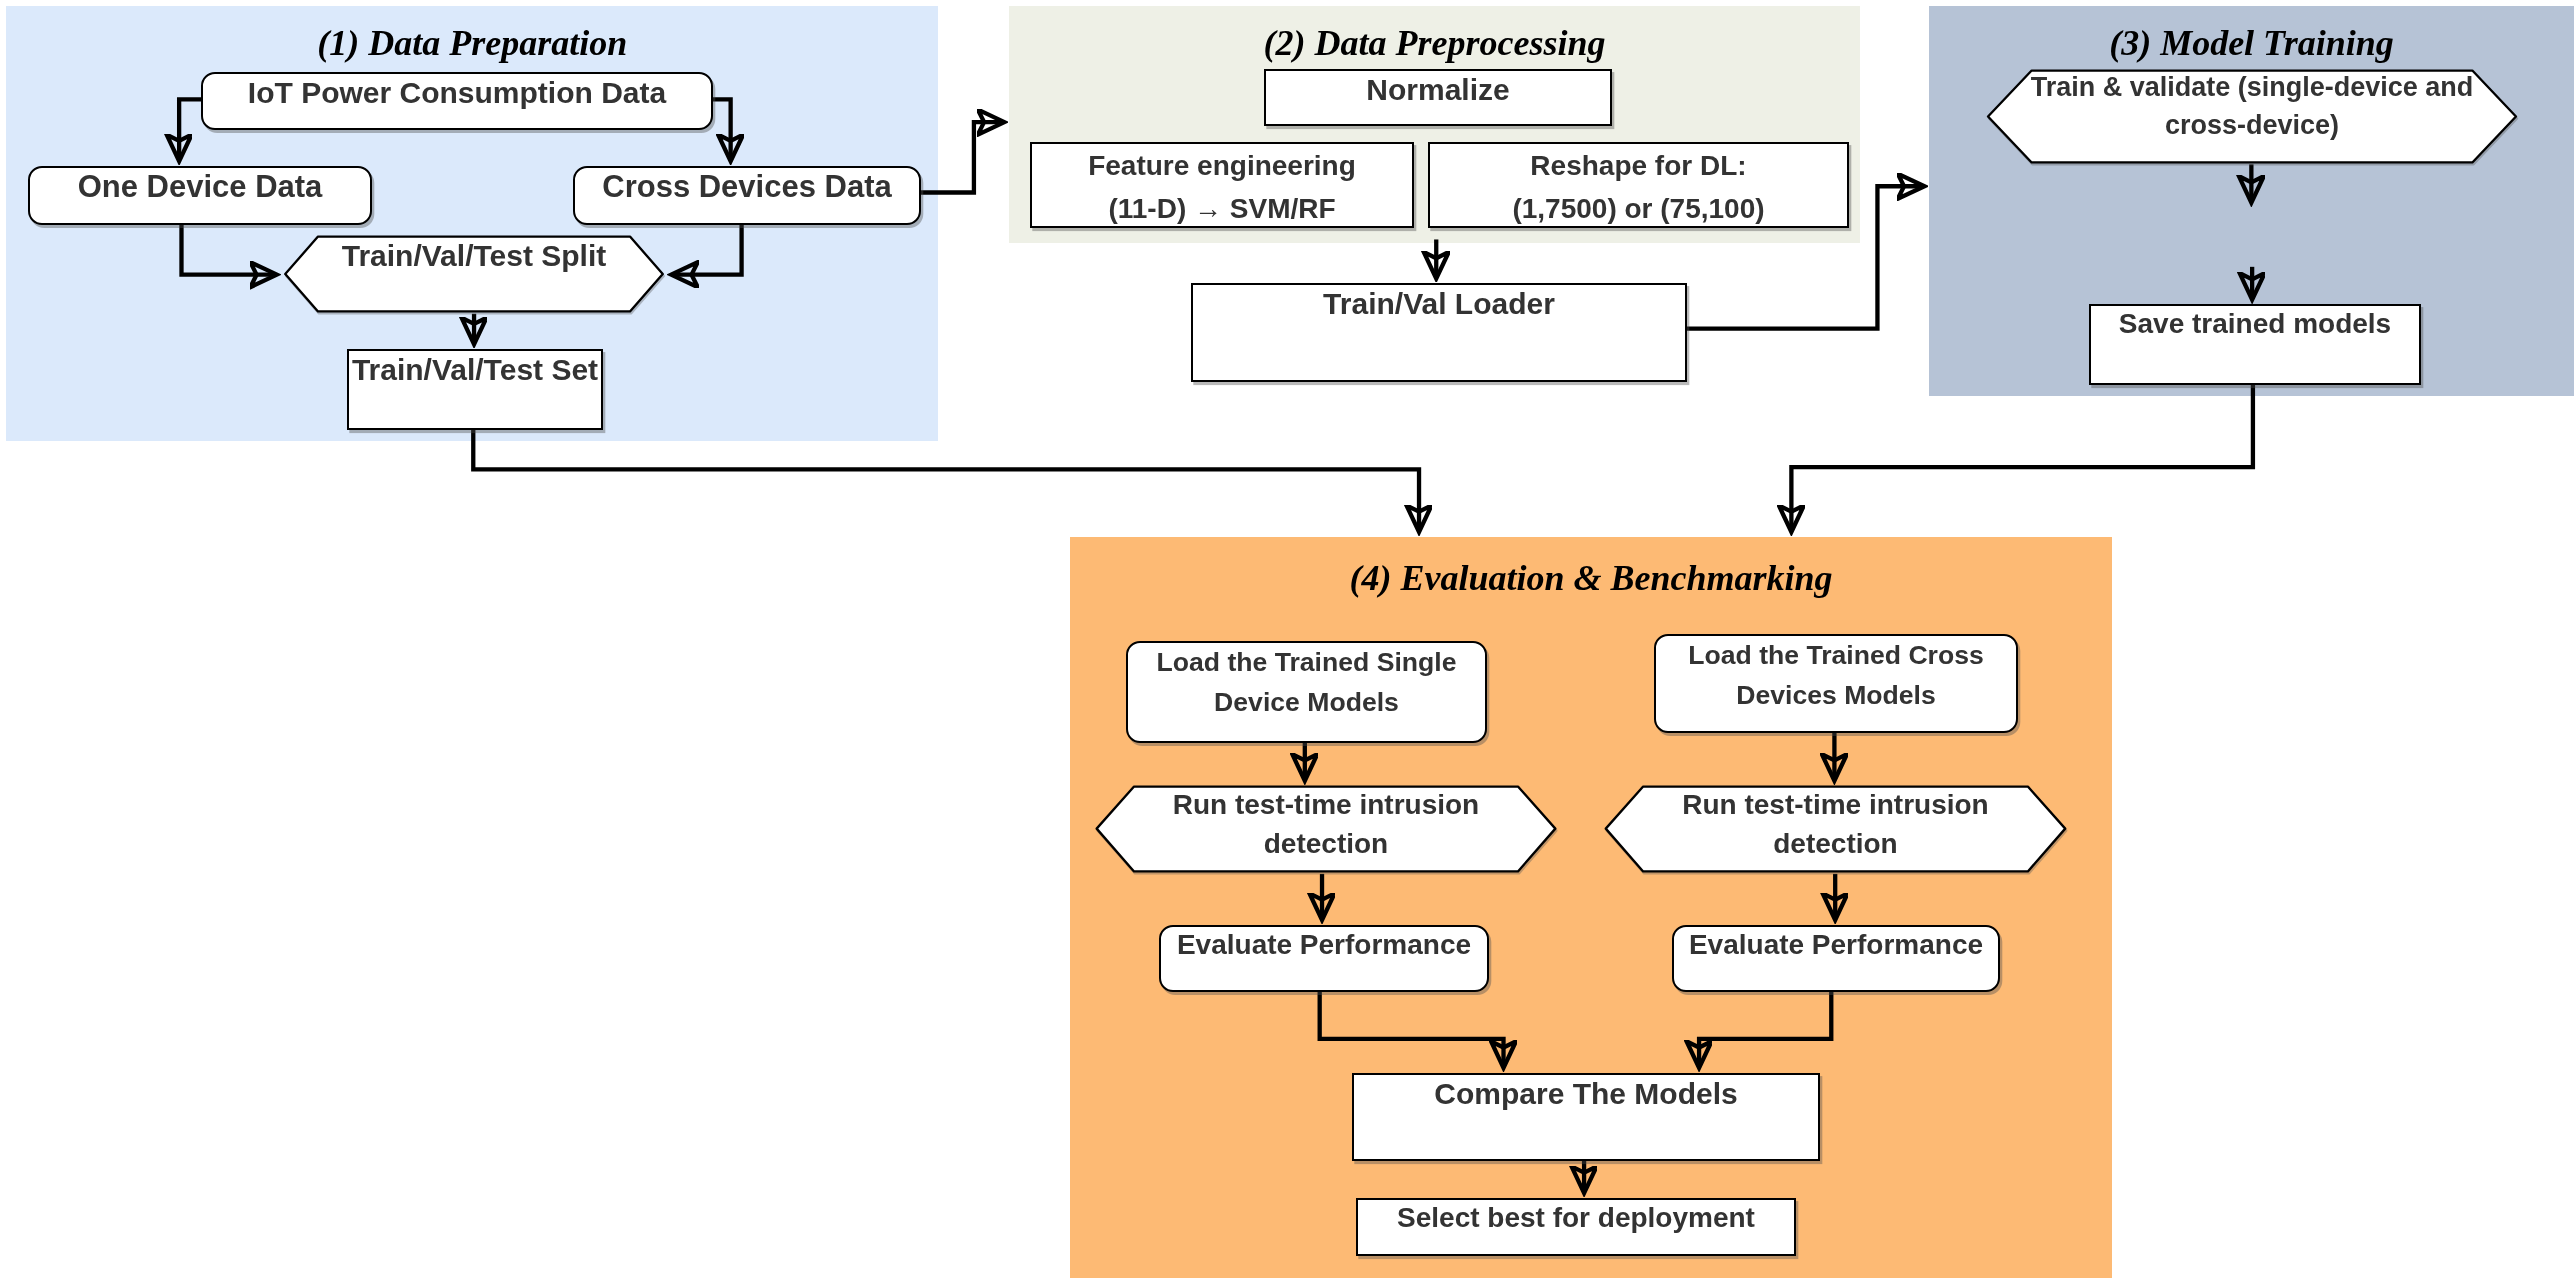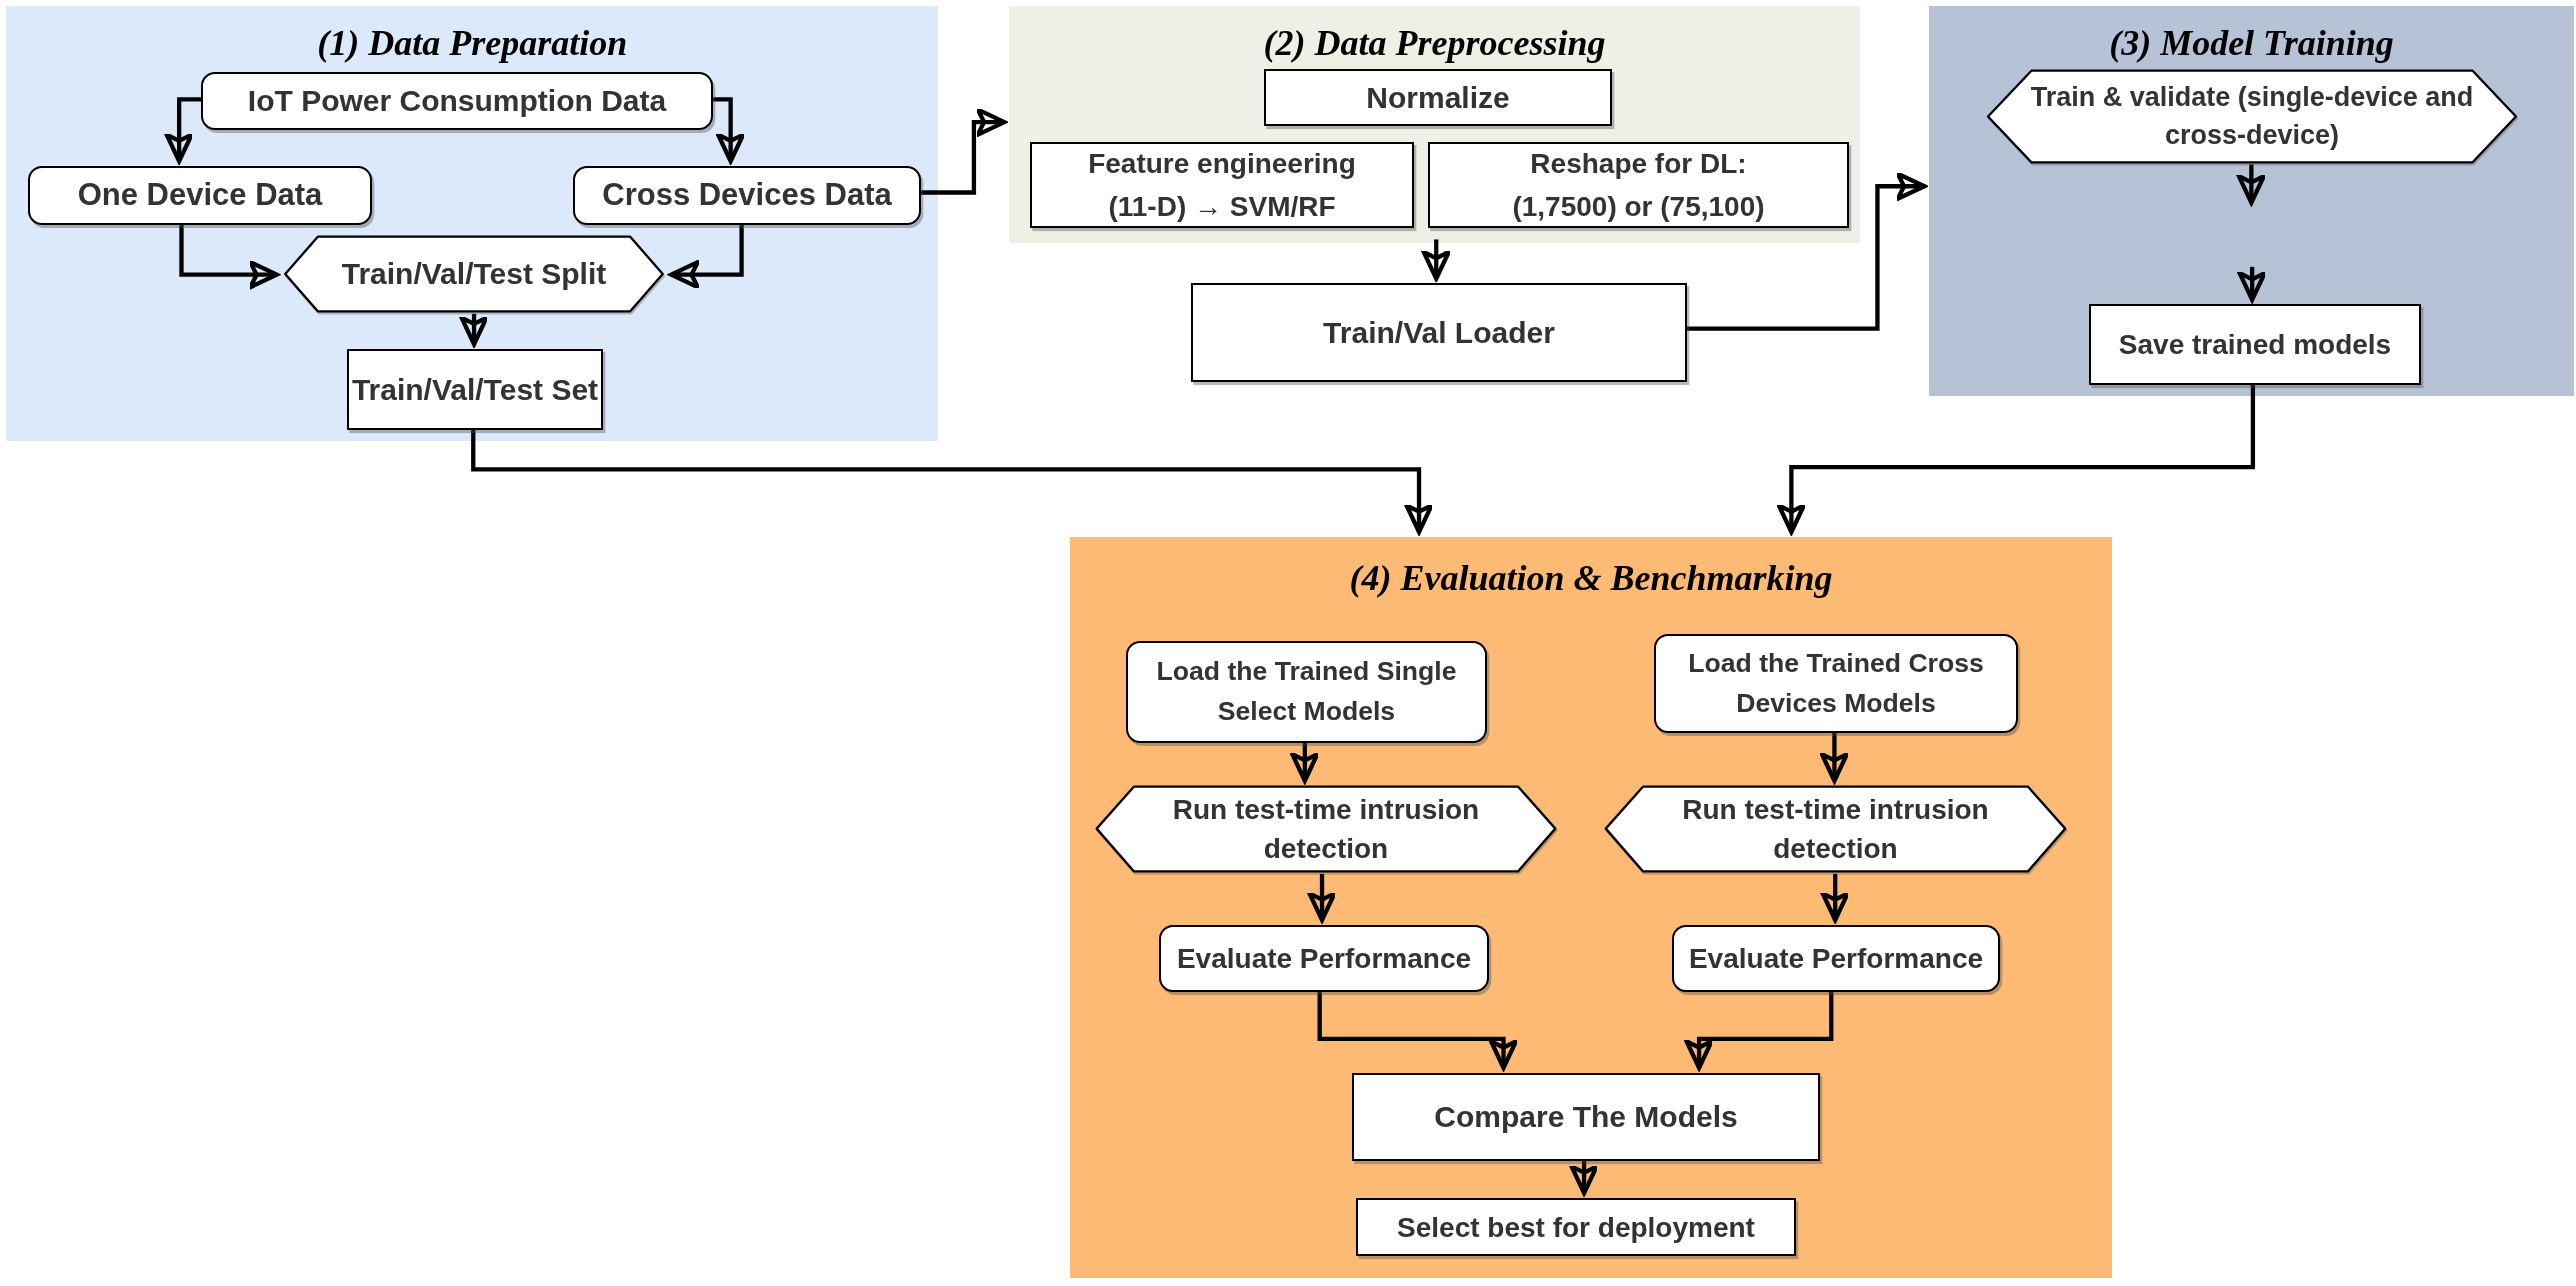--- a/index.html
+++ b/index.html
@@ -1,21 +1,21 @@
 <!DOCTYPE html>
 <html style="font-size:12.5px"><head>
 <meta charset="utf-8">
 <style>
   html,body{margin:0;padding:0;background:#ffffff;}
   .canvas{position:relative;width:2576px;height:1287px;background:#ffffff;overflow:hidden;
           font-family:"Liberation Sans",sans-serif;}
   .panel{position:absolute;}
   .panel-title{position:absolute;left:0;right:0;text-align:center;
                font-family:"Liberation Serif",serif;font-weight:bold;font-size:36px;color:#000;font-style:italic;}
-  .node{position:absolute;display:flex;align-items:center;justify-content:center;text-align:center;
+  .node{position:absolute;display:flex;align-items:flex-start;justify-content:center;text-align:center;
         font-weight:bold;color:#333;line-height:1.25;}
   .box{background:#ffffff;border:2.3px solid #000;box-shadow:2.3px 3.1px 0 rgba(80,80,80,0.40);}
   .round{border-radius:14px;}
   .stack{display:flex;flex-direction:column;line-height:1.55;}
   .hexwrap{background:transparent;}
   .hexbg{position:absolute;left:0;top:0;filter:drop-shadow(1.6px 2.3px 0 rgba(80,80,80,0.35));}
   .hexbg polygon{fill:#ffffff;stroke:#000;stroke-width:3;stroke-linejoin:round;}
   .lbl{position:relative;padding:0 38px;line-height:1.4;}
   .edges{position:absolute;left:0;top:0;pointer-events:none;}
   .edges path{fill:none;stroke:#000;stroke-width:5.5;}
@@ -119,21 +119,21 @@
     </svg>
     <span class="lbl" style="padding:0 44px;">Train &amp; validate (single-device and cross-device)</span>
   </div>
 
 
   <div class="node box" style="left:2089px;top:304px;width:328px;height:77px;font-size:28px;">
     <span>Save trained models</span>
   </div>
 
   <div class="node box round" style="left:1126px;top:641px;width:357px;height:98px;font-size:26.6px;">
-    <span style="padding:0 19px;line-height:1.5;">Load the Trained Single Select Models</span>
+    <span style="padding:0 19px;line-height:1.5;">Load the Trained Single Device Models</span>
   </div>
 
   <div class="node box round" style="left:1654px;top:634px;width:360px;height:95px;font-size:26.6px;">
     <span style="padding:0 19px;line-height:1.5;">Load the Trained Cross Devices Models</span>
   </div>
 
   <div class="node hexwrap" style="left:1094px;top:785px;width:464px;height:88px;font-size:28px;">
     <svg class="hexbg" width="464" height="88" viewBox="0 0 593 113">
       <polygon points="50,2 543,2 591,56 543,111 50,111 2,56"></polygon>
     </svg>

